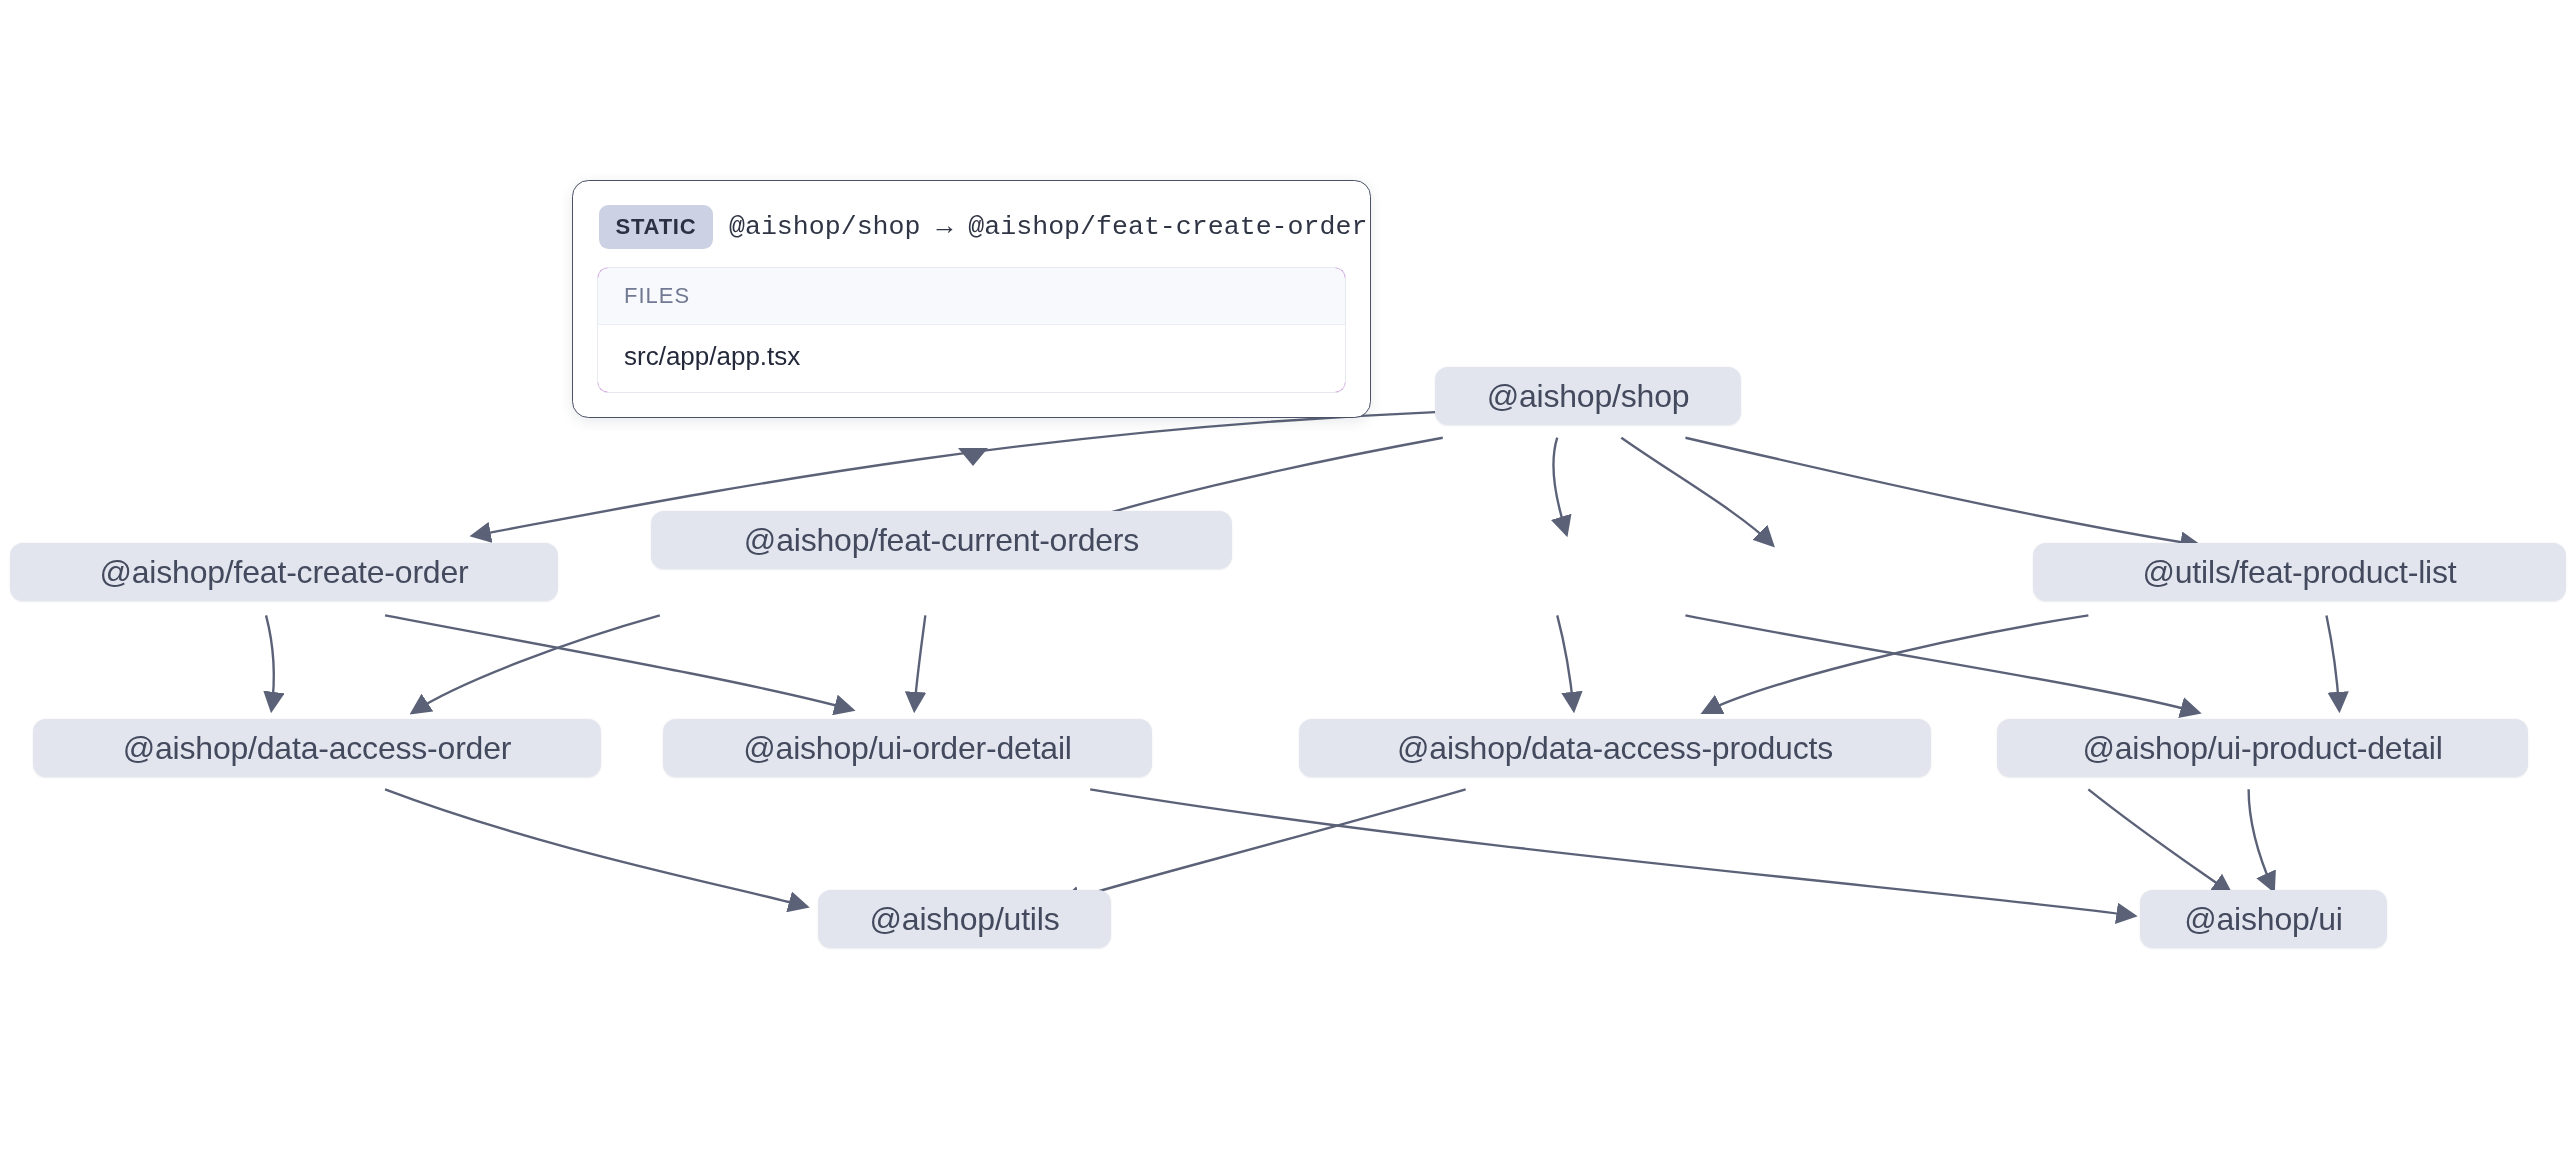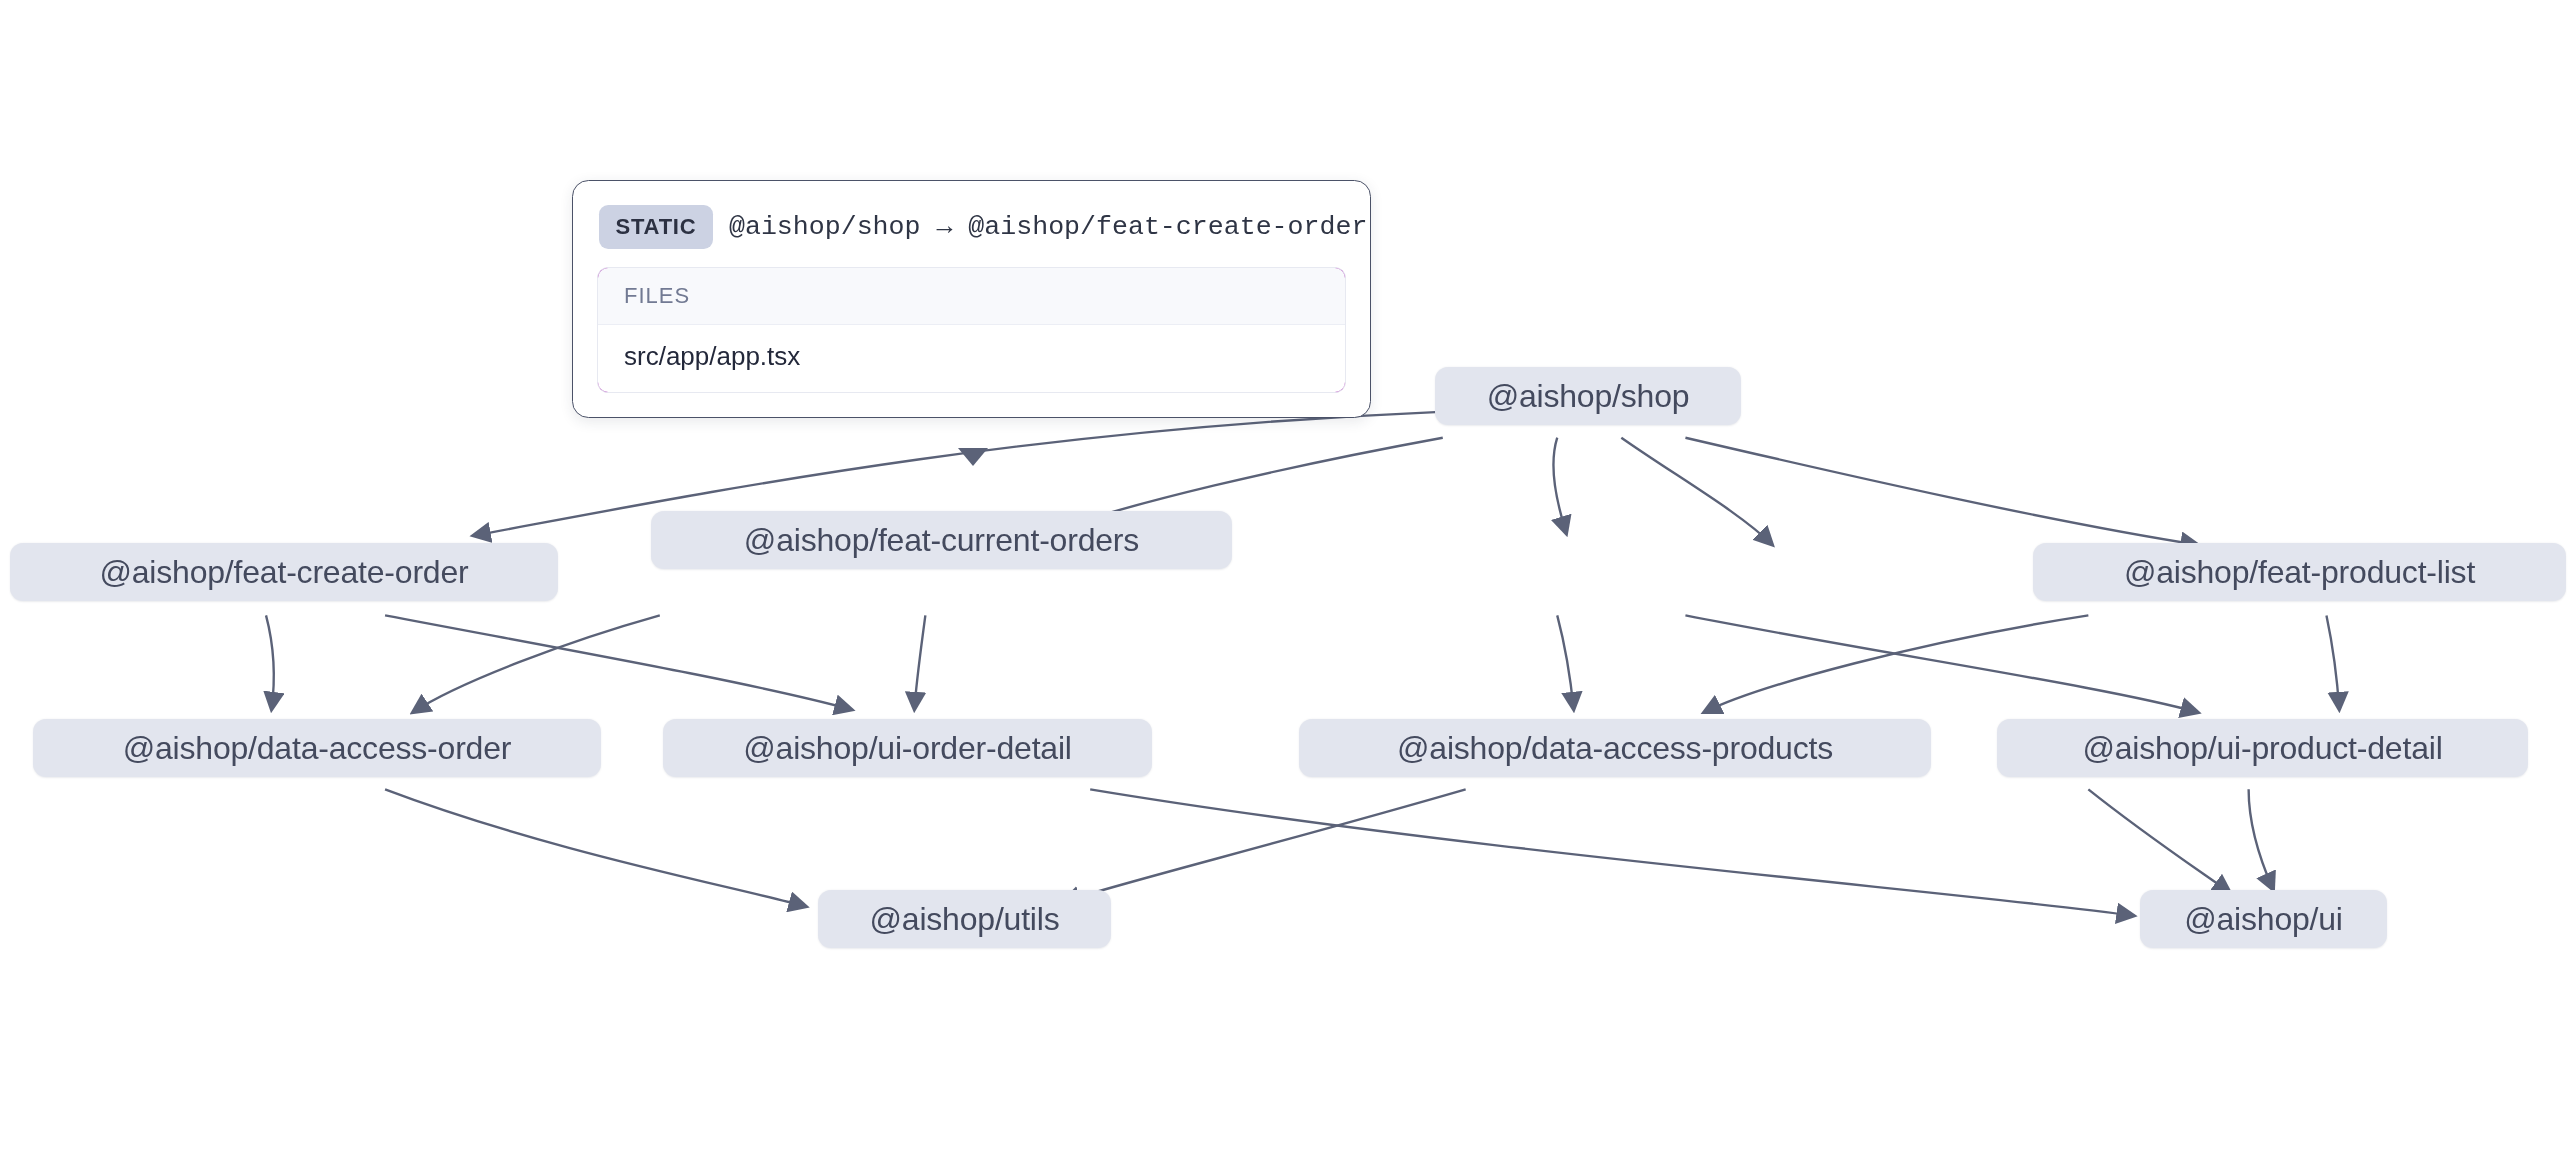--- a/index.html
+++ b/index.html
@@ -163,21 +163,21 @@
   <div class="graph-node" style="left: 1435px; top: 367px; width: 306px;">
       <span class="node-label">@aishop/shop</span>
     </div>
     <div class="graph-node" style="left: 10px; top: 543px; width: 548px; text-align: right;">
       <span class="node-label">@aishop/feat-create-order</span>
     </div>
     <div class="graph-node" style="left: 651px; top: 511px; width: 581px;">
       <span class="node-label">@aishop/feat-current-orders</span>
     </div>
     <div class="graph-node" style="left: 2033px; top: 543px; width: 533px;">
-      <span class="node-label">@aishop/feat-product-list</span>
+      <span class="node-label">@utils/feat-product-list</span>
     </div>
     <div class="graph-node" style="left: 33px; top: 719px; width: 568px;">
       <span class="node-label">@aishop/data-access-order</span>
     </div>
     <div class="graph-node" style="left: 663px; top: 719px; width: 489px;">
       <span class="node-label">@aishop/ui-order-detail</span>
     </div>
     <div class="graph-node" style="left: 1997px; top: 719px; width: 531px;">
       <span class="node-label">@aishop/ui-product-detail</span>
     </div>

